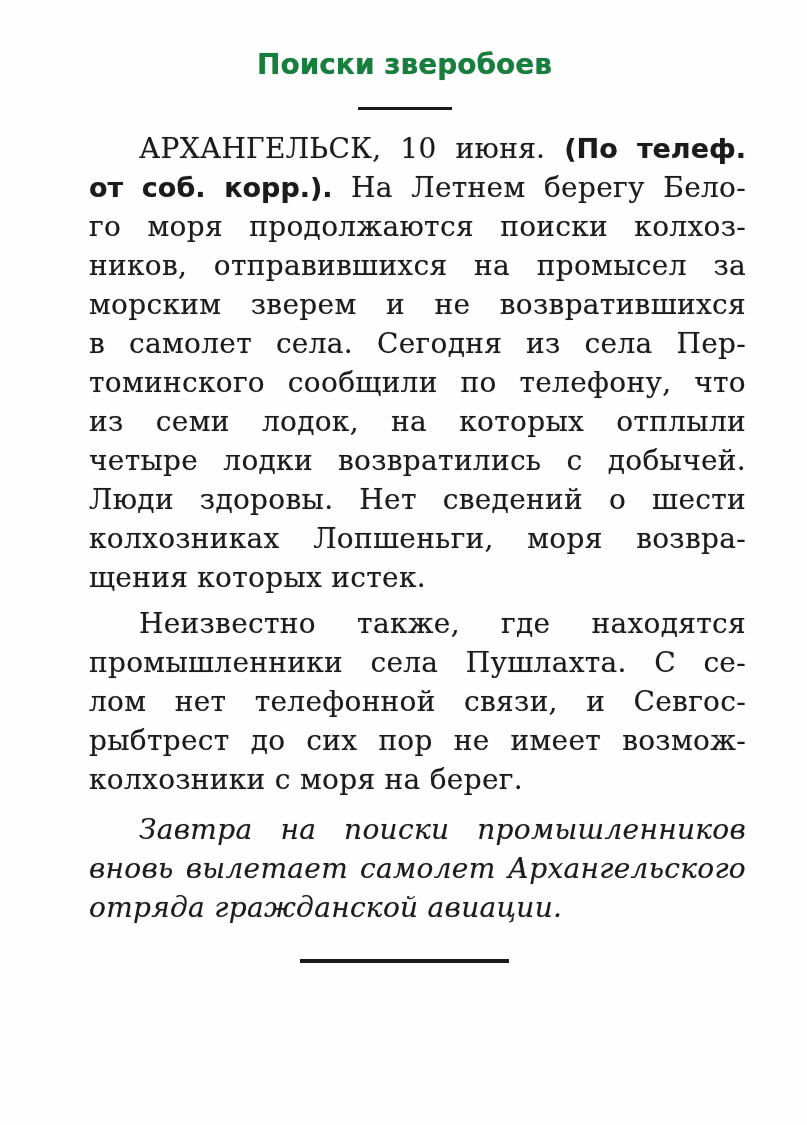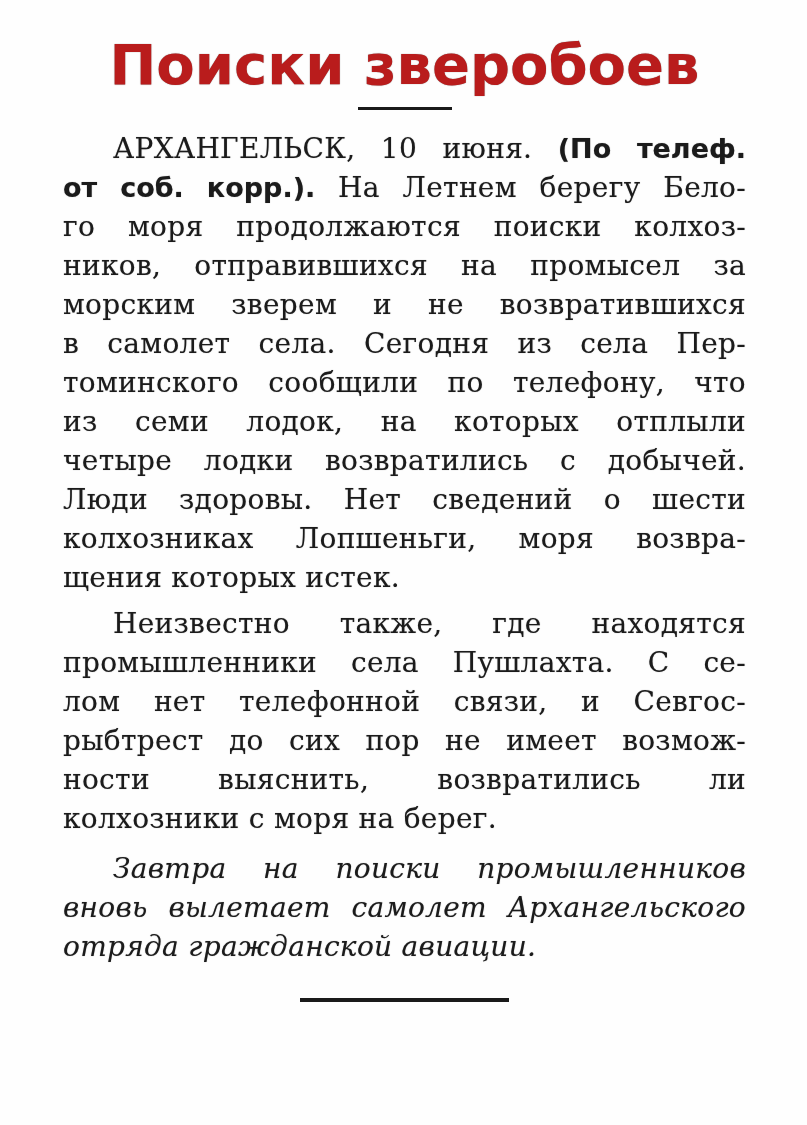--- a/index.html
+++ b/index.html
@@ -18,26 +18,26 @@
   }
   .column {
     position: absolute;
     left: 63px;
     top: 40px;
     width: 683px;
   }
   .article-title {
     font-family: "DejaVu Sans", "Liberation Sans", sans-serif;
     font-weight: bold;
-    font-size: 56px;
+    font-size: 28px;
     line-height: 50px;
     letter-spacing: 0px;
     text-align: center;
     margin: 0;
-    color: #b91c1c;
+    color: #15803d;
     text-shadow: 0 0 1px rgba(20,20,20,0.55);
   }
   .title-rule {
     width: 94px;
     height: 3px;
     background: #1a1a1a;
     margin: 17px auto 0 auto;
   }
   .para { margin: 0; }
   .para-1 { margin-top: 19px; }
@@ -45,20 +45,21 @@
   .para-3 { margin-top: 11px; font-style: italic; }
   .line {
     font-size: 28px;
     line-height: 39px;
     height: 39px;
     letter-spacing: 0.3px;
     text-align: justify;
     text-align-last: justify;
     text-shadow: 0 0 1px rgba(30,30,30,0.45);
     overflow: hidden;
+    margin-left: 26px;
   }
   .line.first { text-indent: 50px; }
   .line.last { text-align-last: left; }
   .bold-sans {
     font-family: "DejaVu Sans", "Liberation Sans", sans-serif;
     font-weight: bold;
     font-size: 27px;
     letter-spacing: 0px;
   }
   .end-rule {
@@ -91,21 +92,20 @@
       <div class="line">Люди здоровы. Нет сведений о шести</div>
       <div class="line">колхозниках Лопшеньги, моря возвра-</div>
       <div class="line last">щения которых истек.</div>
     </div>
 
     <div class="para para-2">
       <div class="line first">Неизвестно также, где находятся</div>
       <div class="line">промышленники села Пушлахта. С се-</div>
       <div class="line">лом нет телефонной связи, и Севгос-</div>
       <div class="line">рыбтрест до сих пор не имеет возмож-</div>
-      <div class="line">ности выяснить, возвратились ли</div>
       <div class="line last">колхозники с моря на берег.</div>
     </div>
 
     <div class="para para-3">
       <div class="line first">Завтра на поиски промышленников</div>
       <div class="line">вновь вылетает самолет Архангельского</div>
       <div class="line last">отряда гражданской авиации.</div>
     </div>
 
     <div class="end-rule"></div>

